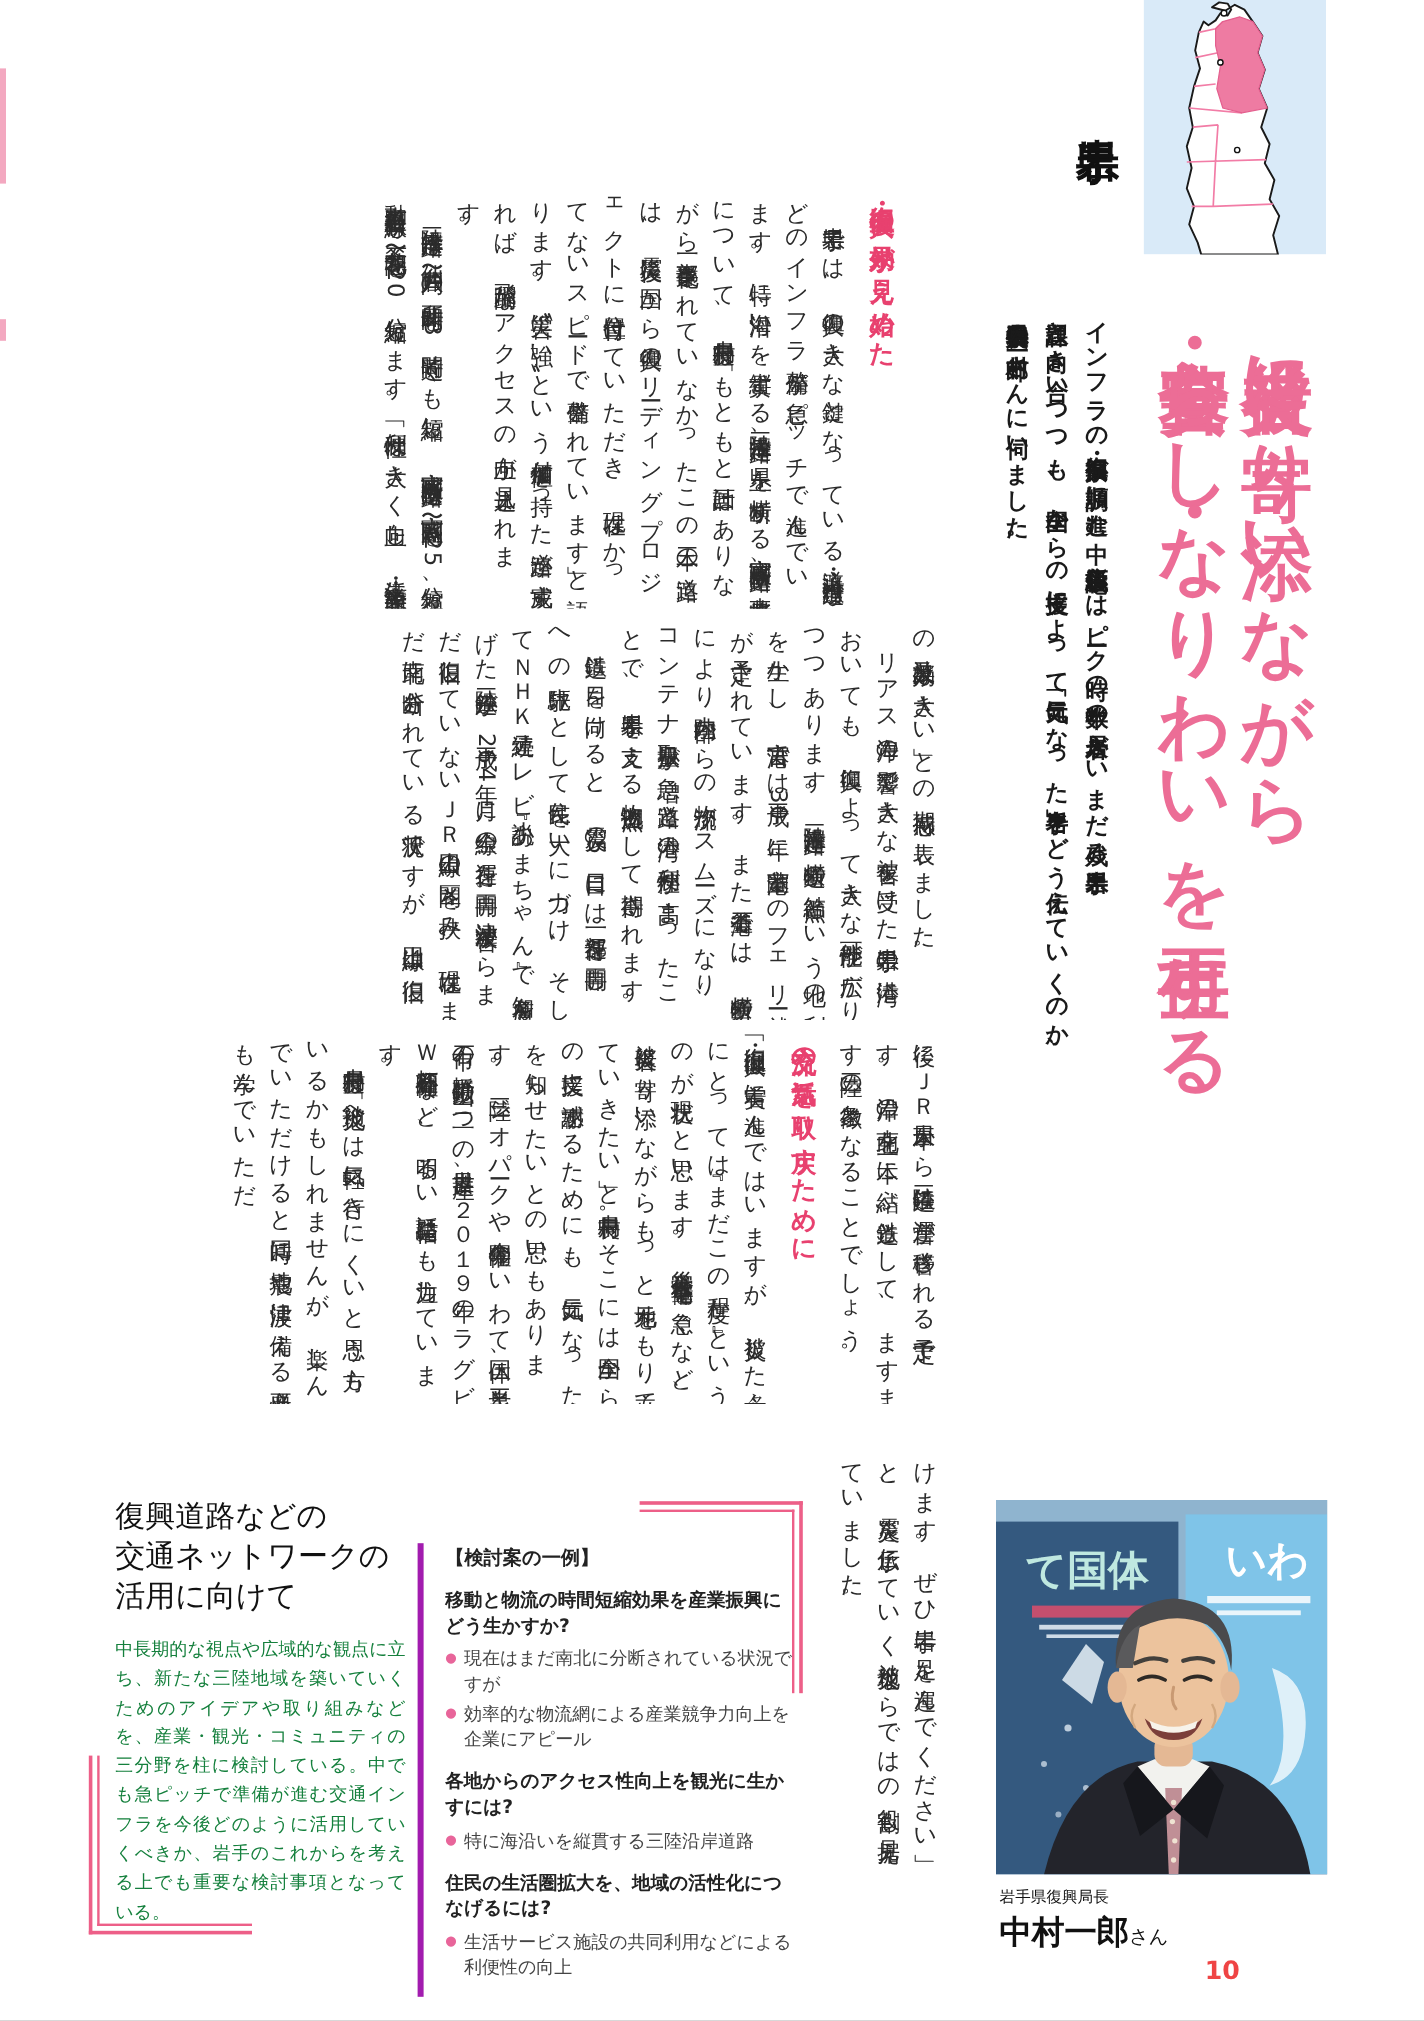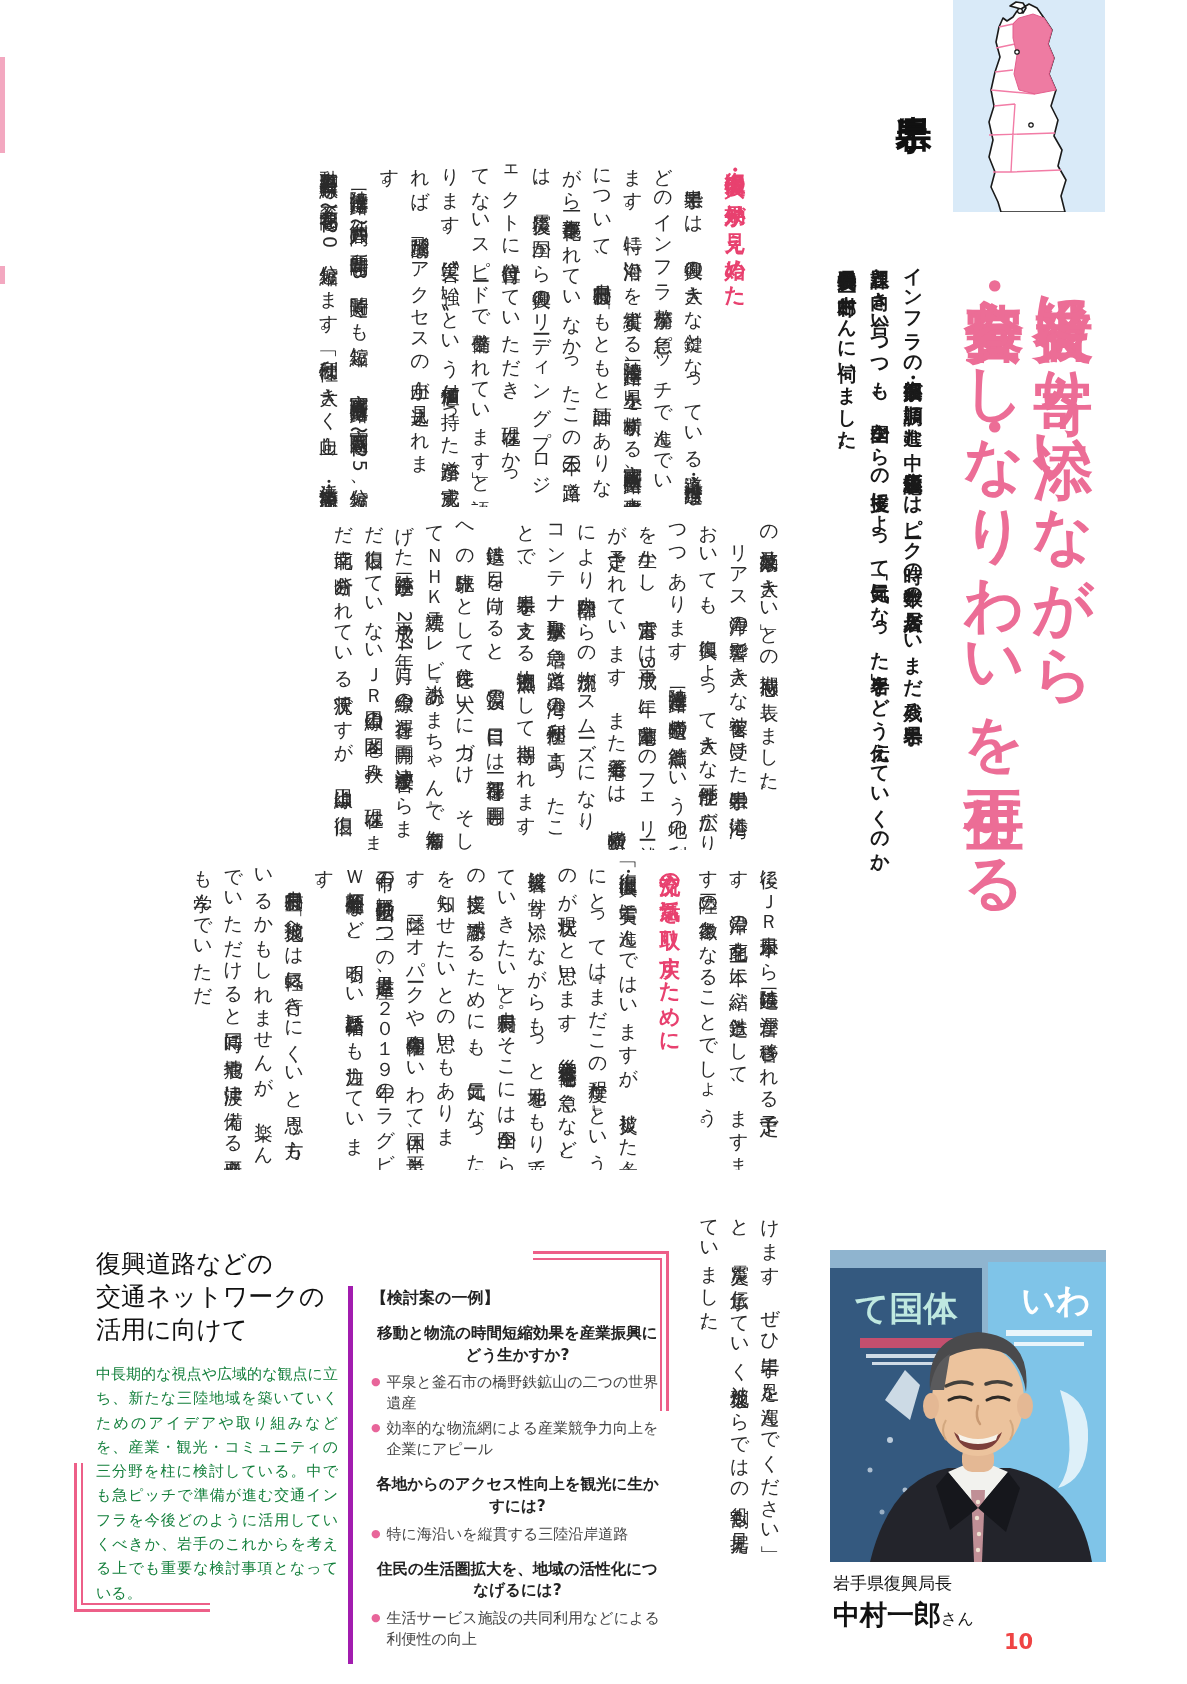--- a/index.html
+++ b/index.html
@@ -44,29 +44,29 @@
   #sidebar .sb-body{margin:16px 0 0 0;font-size:15px;line-height:1.62;color:#15803d;text-align:justify;}
 
   .corner-bl{position:absolute;left:74px;top:1463px;width:136px;height:149px;border-left:3px solid #ed5f88;border-bottom:3px solid #ed5f88;}
   .corner-bl:after{content:"";position:absolute;left:4px;bottom:4px;top:0;right:0;border-left:2px solid #ed5f88;border-bottom:2px solid #ed5f88;}
   .corner-tr{position:absolute;left:533px;top:1251px;width:136px;height:160px;border-top:3px solid #ed5f88;border-right:3px solid #ed5f88;}
   .corner-tr:after{content:"";position:absolute;top:4px;right:4px;left:0;bottom:0;border-top:2px solid #ed5f88;border-right:2px solid #ed5f88;}
 
   
   #proposals{position:absolute;left:348px;top:1286px;width:316px;min-height:292px;border-left:5px solid #a21caf;padding:2px 0 10px 18px;}
   #proposals .pr-title{font-size:16px;font-weight:700;color:#222;margin:0 0 14px 0;}
-  #proposals .pr-q{font-size:15.5px;font-weight:700;color:#222;line-height:1.4;margin:14px 0 6px 0;text-align:center;}
+  #proposals .pr-q{font-size:15.5px;font-weight:700;color:#222;line-height:1.4;margin:14px 0 6px 0;}
   #proposals .pr-item{display:flex;align-items:flex-start;font-size:15px;color:#444;line-height:1.4;margin:4px 0;}
   #proposals .dot{color:#e8659a;font-size:11px;line-height:1.9;margin-right:6px;flex:0 0 auto;}
   #proposals .pr-item span.txt{flex:1;}
 
   
   #photo{position:absolute;left:830px;top:1250px;width:276px;height:312px;overflow:hidden;background:#7396b5;text-align:center;}
   #caption{position:absolute;left:833px;top:1572px;color:#111;}
-  #caption .cap-role{font-size:17px;margin:0;}
+  #caption .cap-role{font-size:13px;margin:0;}
   #caption .cap-name{font-size:27px;font-weight:700;margin:2px 0 0 0;}
   #caption .cap-hon{font-size:16px;font-weight:400;}
 
   #page-number{position:absolute;left:1004px;top:1630px;font-size:21px;font-weight:700;color:#ef4444;}
 </style>
 </head>
 <body>
 
 <div id="page">
 
@@ -133,21 +133,21 @@
     <p class="sb-body">中長期的な視点や広域的な観点に立ち、新たな三陸地域を築いていくためのアイデアや取り組みなどを、産業・観光・コミュニティの三分野を柱に検討している。中でも急ピッチで準備が進む交通インフラを今後どのように活用していくべきか、岩手のこれからを考える上でも重要な検討事項となっている。</p>
   </div>
   <div class="corner-bl"></div>
 
   <div id="proposals">
     <p class="pr-title">【検討案の一例】</p>
 
     <p class="pr-q">移動と物流の時間短縮効果を産業振興にどう生かすか?</p>
     <div class="pr-item">
       <span class="dot">●</span>
-      <span class="txt">平泉と釜石市の橋野鉄鉱山の二つの世界遺産</span>
+      <span class="txt">現在はまだ南北に分断されている状況ですが</span>
     </div>
     <div class="pr-item">
       <span class="dot">●</span>
       <span class="txt">効率的な物流網による産業競争力向上を企業にアピール</span>
     </div>
 
     <p class="pr-q">各地からのアクセス性向上を観光に生かすには?</p>
     <div class="pr-item">
       <span class="dot">●</span>
       <span class="txt">特に海沿いを縦貫する三陸沿岸道路</span>

